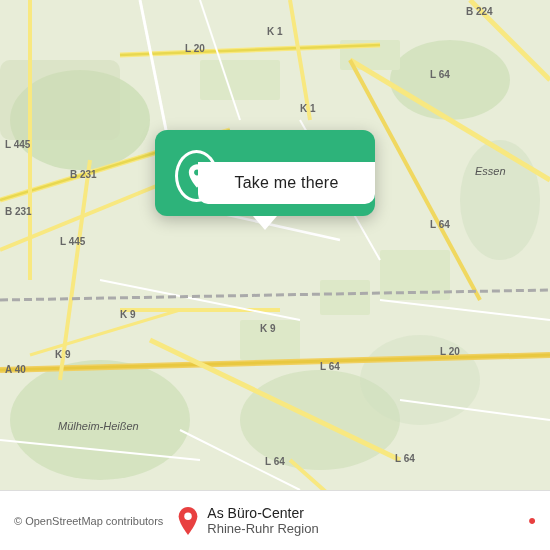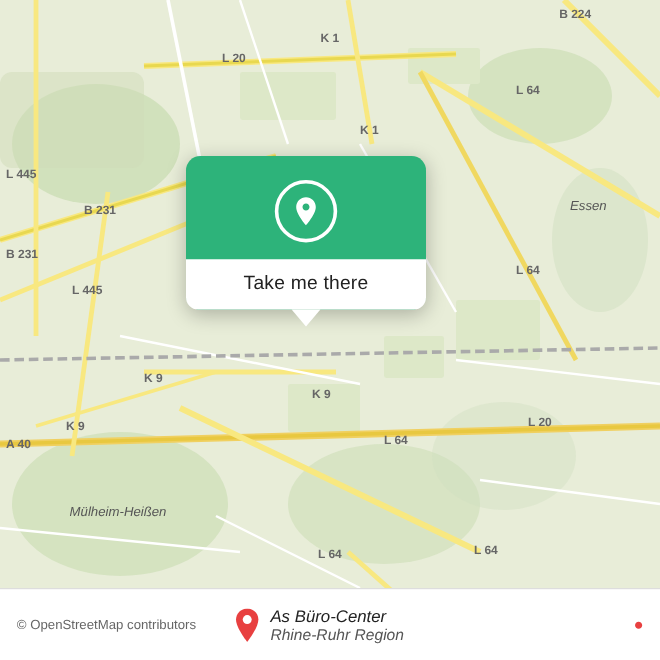--- a/index.html
+++ b/index.html
@@ -18,25 +18,25 @@
       position: absolute;
       width: 100%;
       height: 100%;
     }
 
     
     .popup-card {
       position: absolute;
       top: 130px;
       left: 155px;
-      width: 200px;
+      width: 220px;
       background: #2db37a;
       border-radius: 12px;
       display: flex;
-      flex-direction: column;
+      flex-direction: row;
       align-items: center;
       padding: 20px 20px 0 20px;
       z-index: 10;
       box-shadow: 0 4px 16px rgba(0,0,0,0.25);
     }
 
     .popup-icon {
       width: 52px;
       height: 52px;
       border: 3px solid white;
@@ -108,28 +108,27 @@
     }
 
     .moovit-dot {
       font-size: 22px;
       color: #e84040;
     }
 
     .osm-credit {
       font-size: 11px;
       color: #666;
-      margin-right: 22px;
+      margin-right: 4px;
     }
 
     .location-info {
       display: flex;
       align-items: center;
       gap: 8px;
-      font-style: italic;
     }
 
     .location-pin-moovit {
       width: 22px;
       height: 28px;
     }
 
     .location-name {
       font-size: 14px;
       color: #222;

